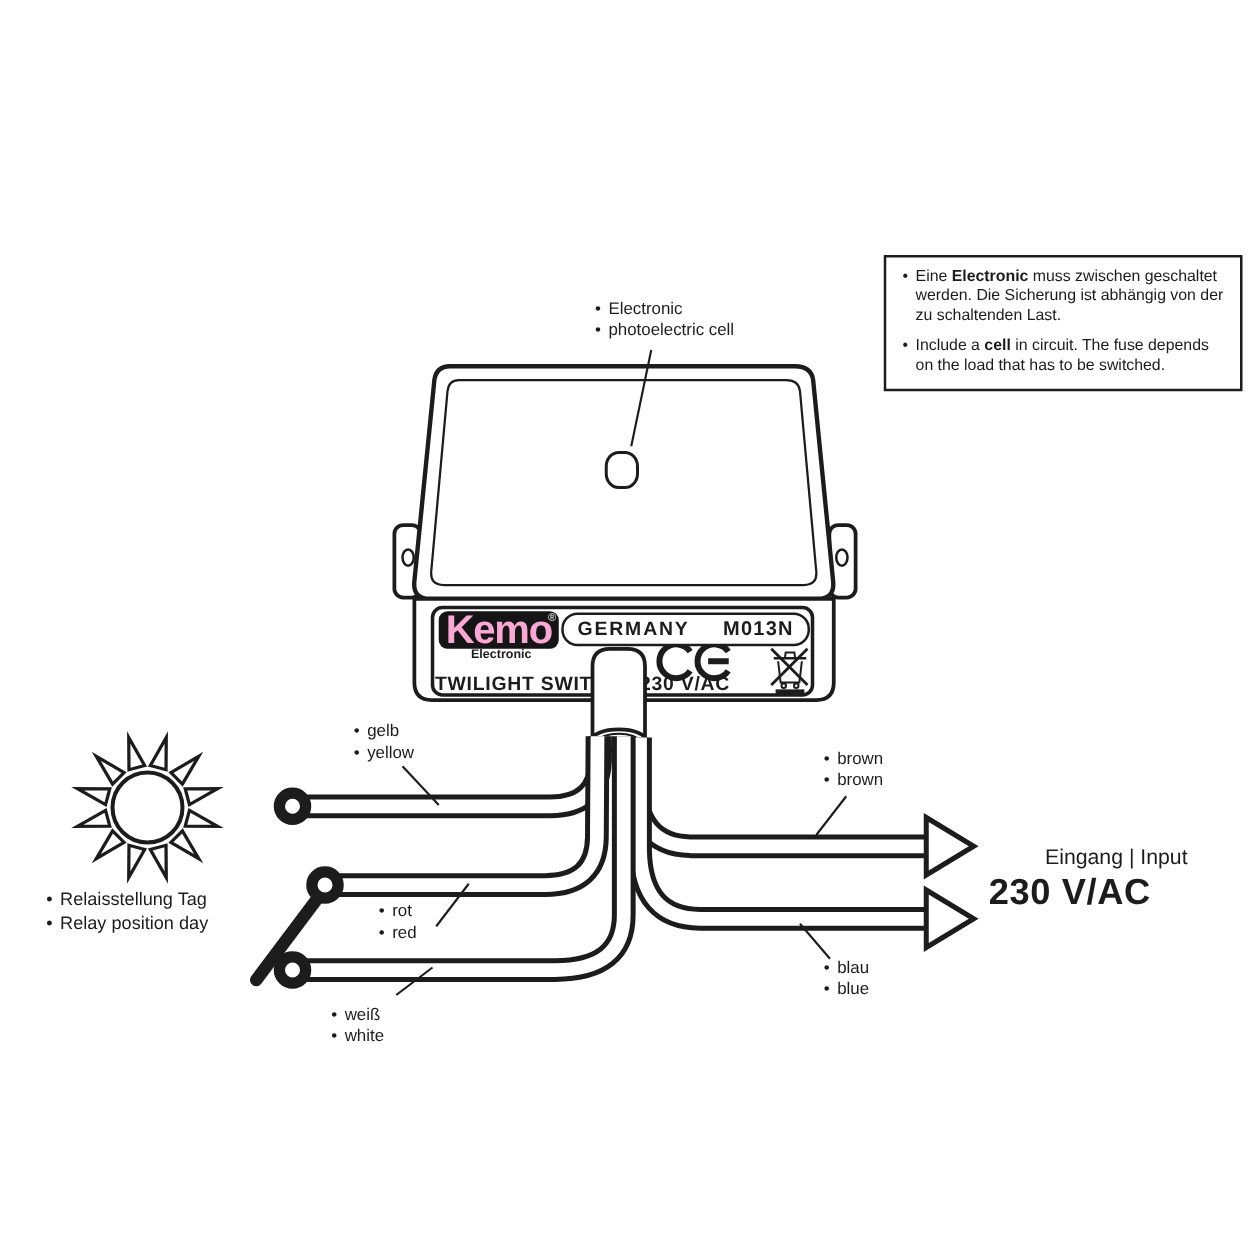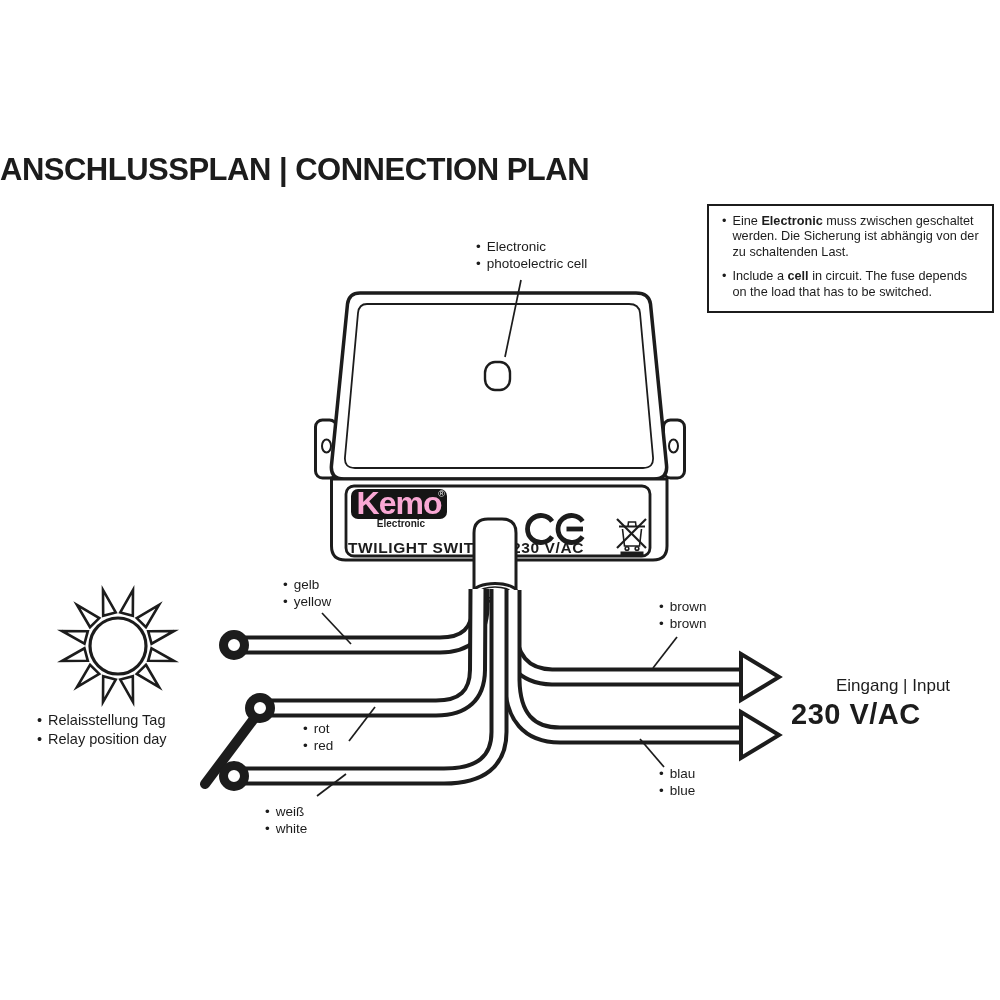--- a/index.html
+++ b/index.html
@@ -74,21 +74,20 @@
       <path d="M 628 526 L 628.5 522 L 635.5 522 L 636 526"></path>
       <path d="M 622.5 529 L 624.5 546 L 639.5 546 L 641.5 529"></path>
       <circle cx="627" cy="548.5" r="1.8"></circle>
       <circle cx="637" cy="548.5" r="1.8"></circle>
       <path d="M 617 519 L 646 548" stroke-width="2.2"></path>
       <path d="M 646 519 L 617 548" stroke-width="2.2"></path>
       <rect x="620.5" y="551.5" width="23" height="4.5" fill="#1c1c1c" stroke="none"></rect>
     </g>
   </svg>
 
-  <div class="txt z1" id="title">ANSCHLUSSPLAN | CONNECTION PLAN</div>
 
   <div class="txt z1" id="advice">
     <div class="b">
       <span class="blt">•</span>
       <span><span>Eine </span><b>Electronic</b><span> muss zwischen geschaltet werden. Die Sicherung ist abhängig von der zu schaltenden Last.</span></span>
     </div>
     <div class="b">
       <span class="blt">•</span>
       <span><span>Include a </span><b>cell</b><span> in circuit. The fuse depends on the load that has to be switched.</span></span>
     </div>
@@ -103,20 +102,24 @@
         <span>•</span>
         <span>photoelectric cell</span>
       </div>
   </div>
 
   <div id="kemo-box" class="z1">
     <span class="brand">Kemo</span>
     <span class="reg">®</span>
   </div>
   <div class="txt z1" id="electronic">Electronic</div>
+  <div id="model-pill" class="z1">
+    <span class="g">GERMANY</span>
+    <span class="m">M013N</span>
+  </div>
   <div class="txt z1" id="twilight">TWILIGHT SWITCH</div>
   <div class="txt z1" id="voltage">230 V/AC</div>
 
   <div class="lbl z1" style="left:283px;top:577px;">
     <div class="row">
         <span>•</span>
         <span>gelb</span>
       </div>
     <div class="row">
         <span>•</span>

